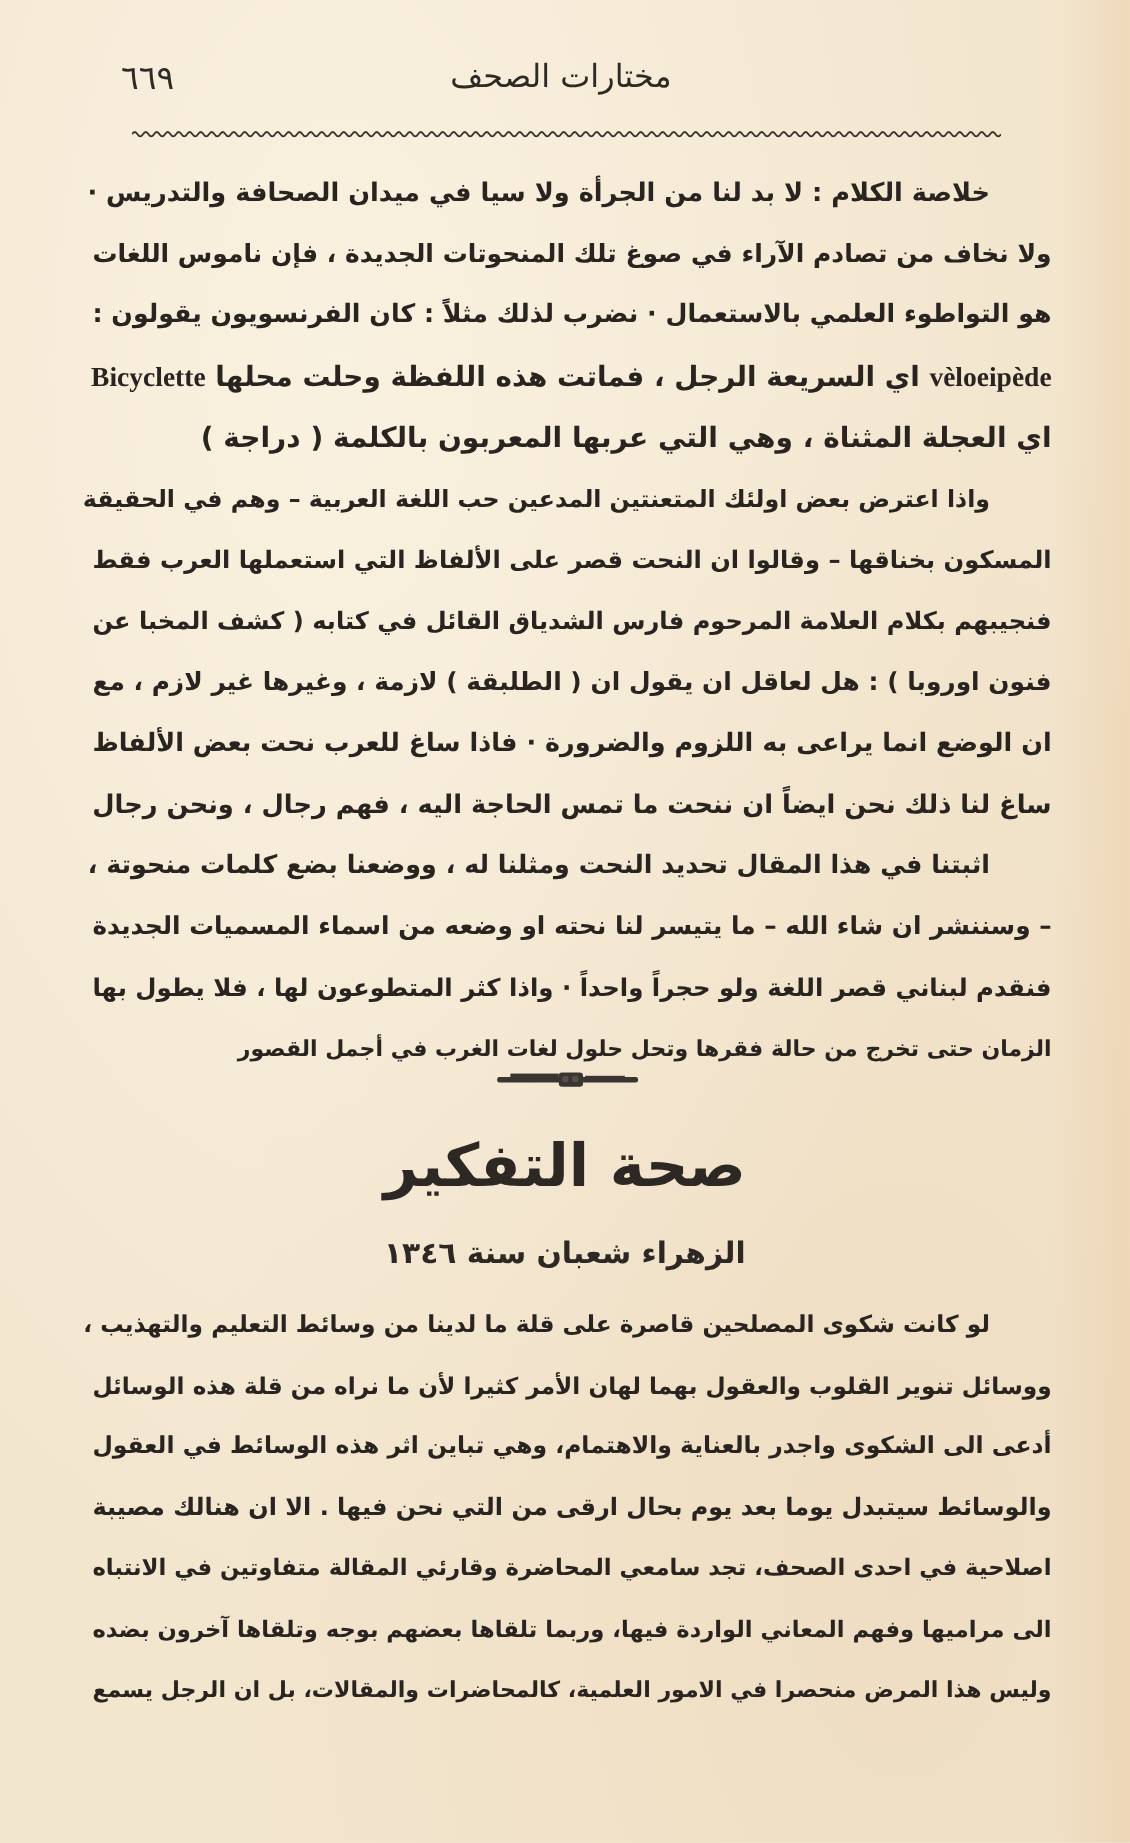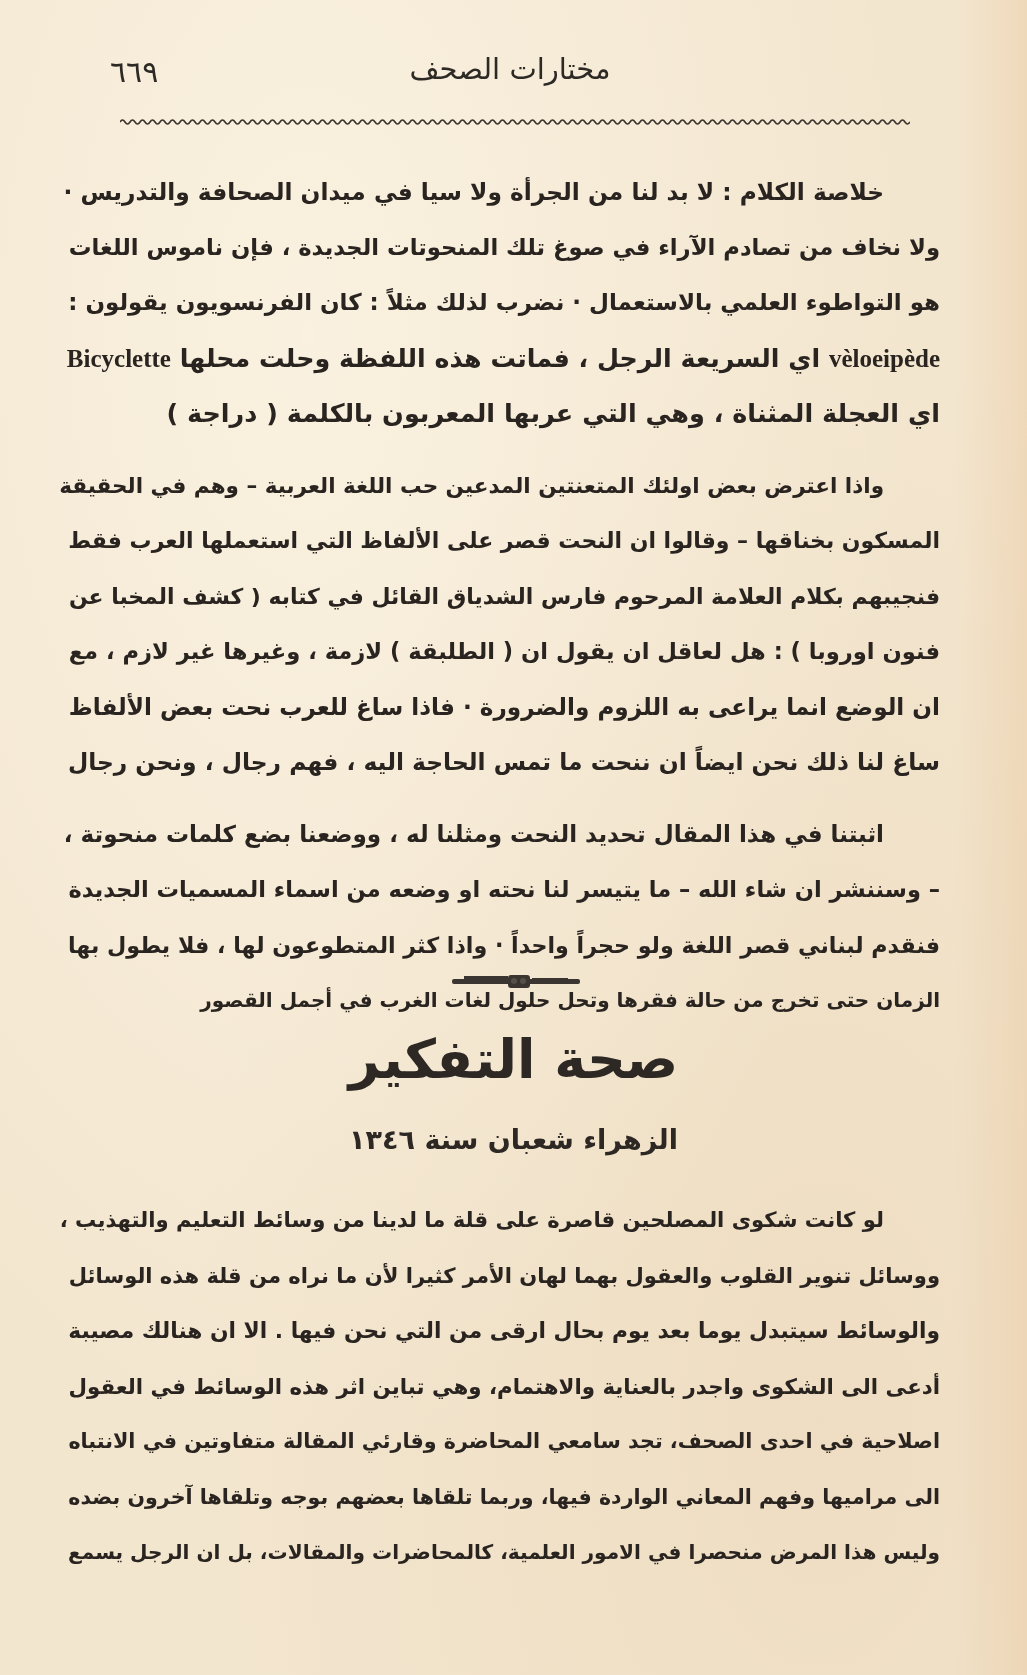--- a/index.html
+++ b/index.html
@@ -65,21 +65,21 @@
       direction: rtl;
       text-align: justify;
       text-align-last: right;
       font-family: "DejaVu Sans", sans-serif;
       font-weight: bold;
       font-size: 25.5px;
       line-height: 55.5px;
       color: #2a2420;
     }
     .para {
-      margin: 16px;
+      margin: 0;
       padding: 0;
     }
     .line {
       display: block;
       white-space: nowrap;
       text-align-last: justify;
       text-align: justify;
     }
     .line.last {
       text-align-last: right;
@@ -176,21 +176,21 @@
     <rect x="82" y="8" width="36" height="4" fill="#3a3530"></rect>
   </svg>
 
   <div class="section-title">صحة التفكير</div>
   <div class="section-source">الزهراء شعبان سنة ١٣٤٦</div>
 
   <div class="body-text section-2">
     <div class="para">
       <span class="line indent" style="font-size: 21.1771px;">لو كانت شكوى المصلحين قاصرة على قلة ما لدينا من وسائط التعليم والتهذيب ،</span>
       <span class="line" style="font-size: 21.0968px;">ووسائل تنوير القلوب والعقول بهما لهان الأمر كثيرا لأن ما نراه من قلة هذه الوسائل</span>
+      <span class="line" style="font-size: 21.3397px;">أدعى الى الشكوى واجدر بالعناية والاهتمام، وهي تباين اثر هذه الوسائط في العقول</span>
       <span class="line" style="font-size: 21.7786px;">والوسائط سيتبدل يوما بعد يوم بحال ارقى من التي نحن فيها . الا ان هنالك مصيبة</span>
-      <span class="line" style="font-size: 21.3397px;">أدعى الى الشكوى واجدر بالعناية والاهتمام، وهي تباين اثر هذه الوسائط في العقول</span>
       <span class="line" style="font-size: 20.6847px;">اصلاحية في احدى الصحف، تجد سامعي المحاضرة وقارئي المقالة متفاوتين في الانتباه</span>
       <span class="line" style="font-size: 20.5889px;">الى مراميها وفهم المعاني الواردة فيها، وربما تلقاها بعضهم بوجه وتلقاها آخرون بضده</span>
       <span class="line" style="font-size: 20.0867px;">وليس هذا المرض منحصرا في الامور العلمية، كالمحاضرات والمقالات، بل ان الرجل يسمع</span>
     </div>
   </div>
 
 </div>
 
 </body></html>

